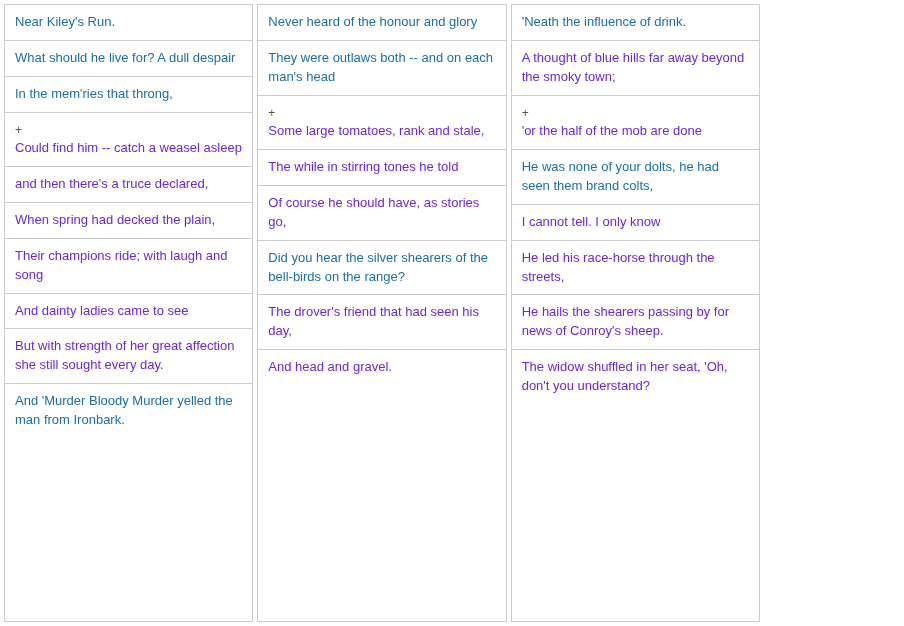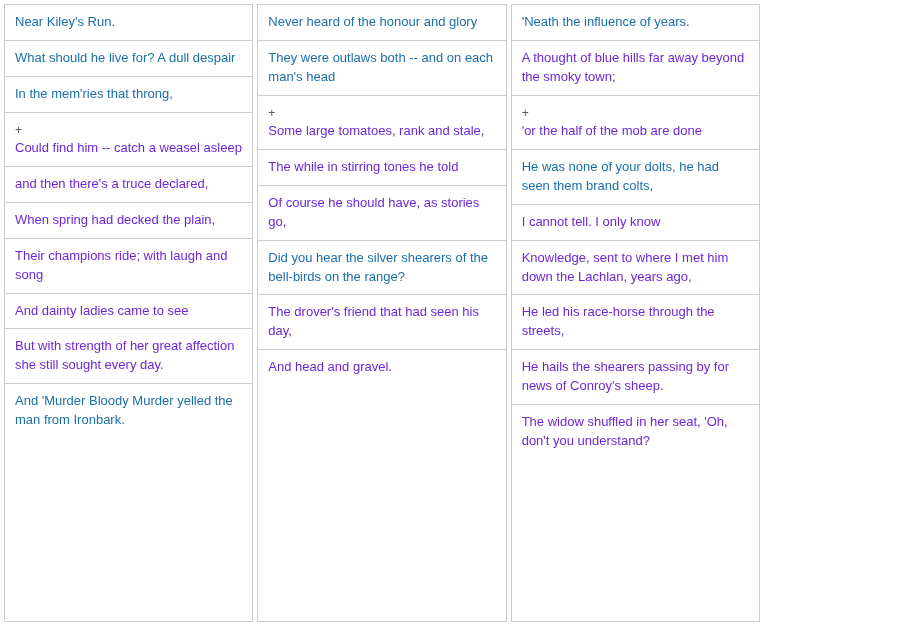--- a/index.html
+++ b/index.html
@@ -63,23 +63,22 @@
       <div class="cell"><span class="text-blue">Never heard of the honour and glory</span></div>
       <div class="cell"><span class="text-blue">They were outlaws both -- and on each man's head</span></div>
       <div class="cell"><span class="text-plus">+</span><br><span class="text-dark">Some large tomatoes, rank and stale,</span></div>
       <div class="cell"><span class="text-dark">The while in stirring tones he told</span></div>
       <div class="cell"><span class="text-dark">Of course he should have, as stories go,</span></div>
       <div class="cell"><span class="text-blue">Did you hear the silver shearers of the bell-birds on the range?</span></div>
       <div class="cell"><span class="text-dark">The drover's friend that had seen his day,</span></div>
       <div class="cell"><span class="text-dark">And head and gravel.</span></div>
     </div>
     <div class="column">
-      <div class="cell"><span class="text-blue">'Neath the influence of years.</span></div>
+      <div class="cell"><span class="text-blue">'Neath the influence of drink.</span></div>
       <div class="cell"><span class="text-dark">A thought of blue hills far away beyond the smoky town;</span></div>
       <div class="cell"><span class="text-plus">+</span><br><span class="text-dark">'or the half of the mob are done</span></div>
       <div class="cell"><span class="text-blue">He was none of your dolts, he had seen them brand colts,</span></div>
       <div class="cell"><span class="text-dark">I cannot tell. I only know</span></div>
-      <div class="cell"><span class="text-dark">Knowledge, sent to where I met him down the Lachlan, years ago,</span></div>
       <div class="cell"><span class="text-dark">He led his race-horse through the streets,</span></div>
       <div class="cell"><span class="text-dark">He hails the shearers passing by for news of Conroy's sheep.</span></div>
       <div class="cell"><span class="text-dark">The widow shuffled in her seat, 'Oh, don't you understand?</span></div>
     </div>
   </div>
 
 </body></html>

